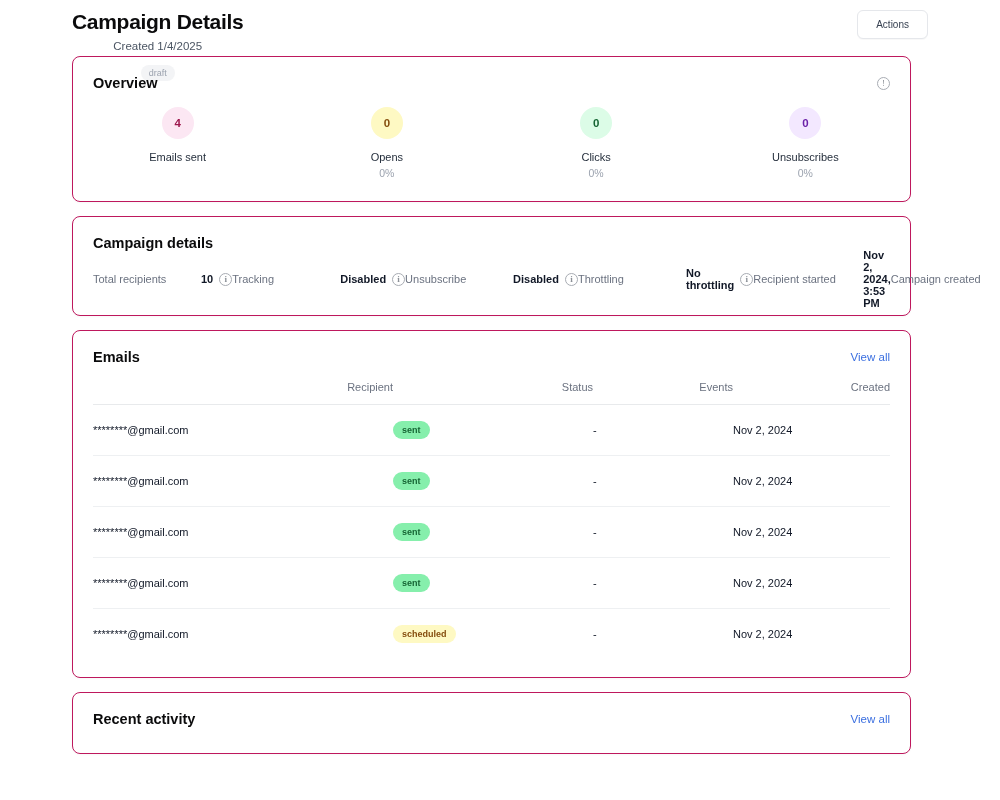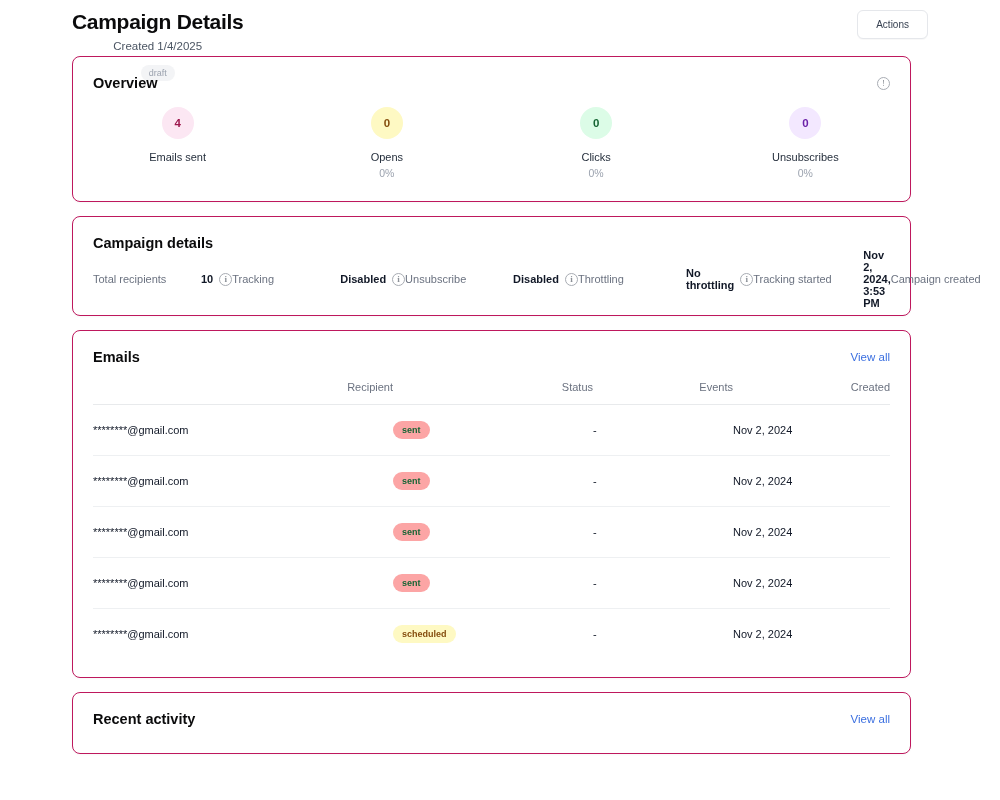--- a/index.html
+++ b/index.html
@@ -90,21 +90,21 @@
     align-items: center; border-bottom: 1px solid #eef0f2;
   }
   .tr.head { border-bottom: 1px solid #e8eaec; }
   .th { font-size: 11px; color: #6b7280; padding: 0 0 11px 0; text-align: right; }
   .td { font-size: 11px; color: #111827; padding: 16px 0; }
   .tr:last-child { border-bottom: none; }
   .badge {
     display: inline-block; font-size: 9px; font-weight: bold;
     border-radius: 9px; padding: 4px 9px; line-height: 10px;
   }
-  .badge.sent { background: #fca5a5; color: #166534; }
+  .badge.sent { background: #86efac; color: #166534; }
   .badge.scheduled { background: #fef9c3; color: #854d0e; }
 
   
   .act-list { padding: 14px 20px 12px 20px; }
 </style>
 </head>
 <body>
 
 <div class="page">
 
@@ -165,21 +165,21 @@
             <span class="det-label">Unsubscribe</span>
             <span class="det-value">Disabled<span class="icon-circ">i</span></span>
           </div>
           <div class="det-row">
             <span class="det-label">Throttling</span>
             <span class="det-value">No throttling<span class="icon-circ">i</span></span>
           </div>
         </div>
       <div class="det-col right" id="det-right">
           <div class="det-row">
-            <span class="det-label">Tracking started</span>
+            <span class="det-label">Recipient started</span>
             <span class="det-value">Nov 2, 2024, 3:53 PM</span>
           </div>
           <div class="det-row">
             <span class="det-label">Campaign created</span>
             <span class="det-value">Nov 2, 2024, 3:33 PM</span>
           </div>
         </div>
     </div>
   </div>
 

